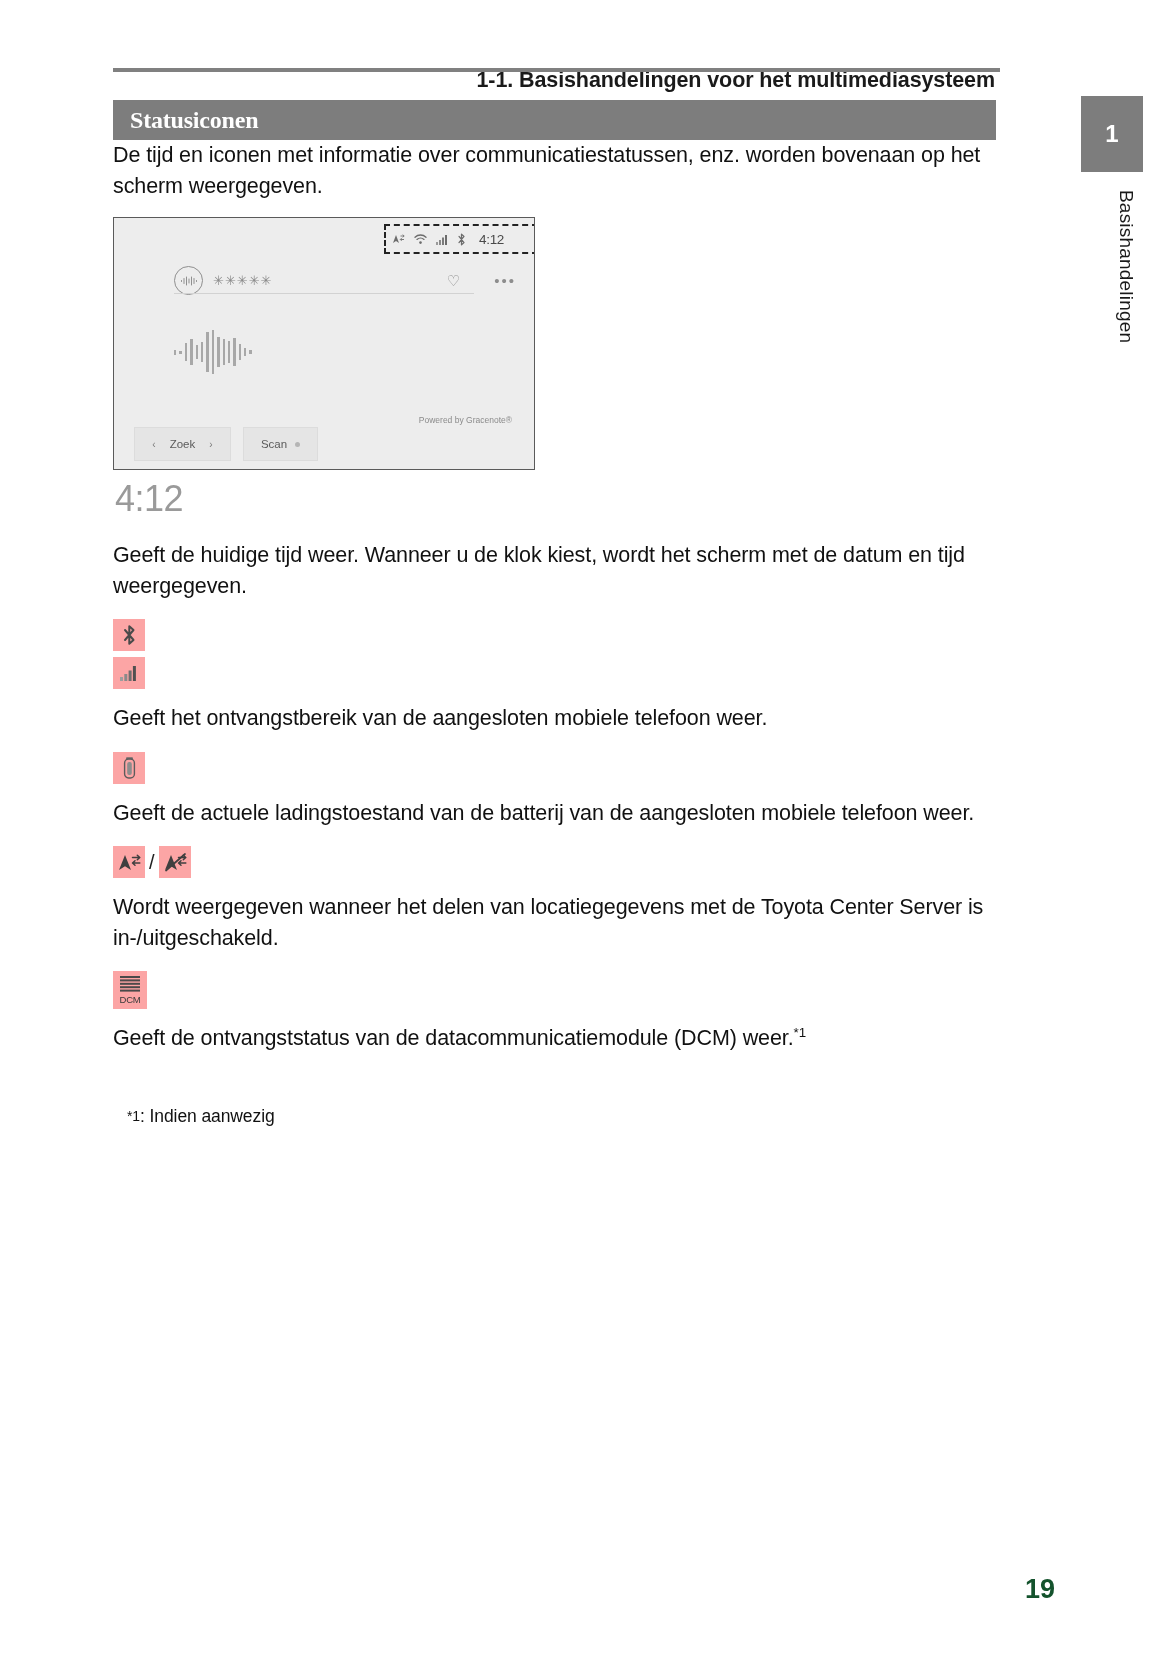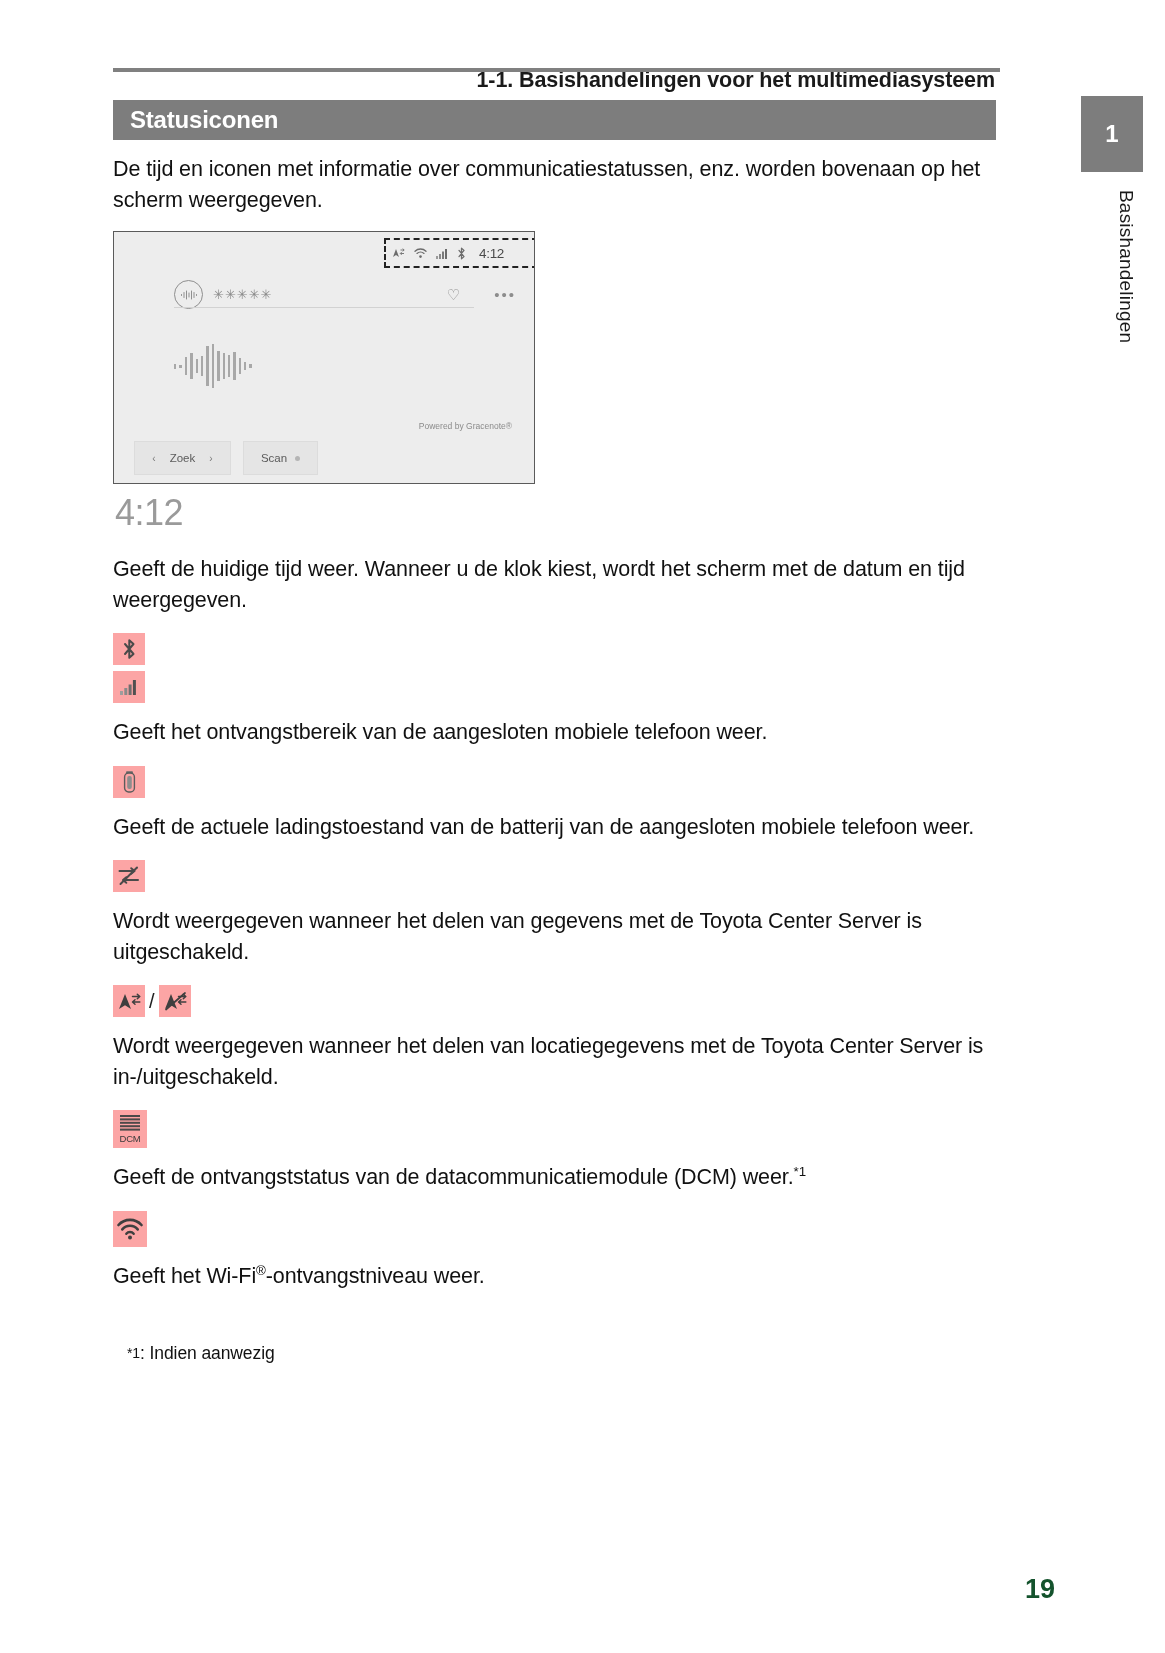--- a/index.html
+++ b/index.html
@@ -76,21 +76,21 @@
     top: 100px;
     width: 883px;
   }
 
   .section-bar {
     background: #7d7d7d;
     height: 40px;
     display: flex;
     align-items: center;
     padding-left: 17px;
-    margin-bottom: 14px;
+    font-family: Liberation Serif, serif;
   }
   .section-bar-title {
     color: #ffffff;
     font-size: 24px;
     font-weight: bold;
     letter-spacing: -0.2px;
   }
 
   .body-text {
     font-size: 21.5px;
@@ -176,21 +176,21 @@
     gap: 3px;
     height: 48px;
   }
   .hu-wave i {
     display: block;
     width: 2.4px;
     background: #a8a8a8;
   }
   .hu-gracenote {
     position: absolute;
-    right: 22px; bottom: 52px;
+    right: 22px; bottom: 44px;
     font-size: 8.5px;
     color: #8b8b8b;
   }
   .hu-buttons {
     position: absolute;
     left: 20px; bottom: 8px;
     display: flex;
     gap: 12px;
   }
   .hu-btn {
@@ -412,32 +412,20 @@
         <svg width="13" height="24" viewBox="0 0 13 24">
           <rect x="3" y="1.2" width="7" height="2" rx="1" fill="#6a6a6a"></rect>
           <rect x="1.6" y="3" width="9.8" height="19" rx="4" stroke="#5c5c5c" stroke-width="1.4" fill="none"></rect>
           <rect x="4.2" y="6" width="4.6" height="13" rx="2" fill="#8d8d8d"></rect>
         </svg>
       </span>
     </div>
     <p class="entry-desc">Geeft de actuele ladingstoestand van de batterij van de aangesloten mobiele telefoon weer.</p>
   </div>
 
-  <div class="entry">
-    <div class="icon-row">
-      <span class="icon-chip">
-        <svg width="24" height="22" viewBox="0 0 24 22">
-          <path d="M2.5 6 H17 M14.2 3.2 L17.5 6 L14.2 8.8" stroke="#4a4a4a" stroke-width="2" fill="none" stroke-linecap="round" stroke-linejoin="round"></path>
-          <path d="M21 15 H6.5 M9.3 12.2 L6 15 L9.3 17.8" stroke="#4a4a4a" stroke-width="2" fill="none" stroke-linecap="round" stroke-linejoin="round"></path>
-          <line x1="20" y1="2.5" x2="3.5" y2="19" stroke="#4a4a4a" stroke-width="2" stroke-linecap="round"></line>
-        </svg>
-      </span>
-    </div>
-    <p class="entry-desc">Wordt weergegeven wanneer het delen van gegevens met de Toyota Center Server is uitgeschakeld.</p>
-  </div>
 
   <div class="entry">
     <div class="icon-row icon-pair">
       <span class="icon-chip">
         <svg width="24" height="22" viewBox="0 0 24 22">
           <path d="M2 19 L8 4 L14 19 L8 15.2 Z" fill="#3f3f3f"></path>
           <path d="M15.5 6.5 H22.5 M20.3 4.3 L22.8 6.5 L20.3 8.7" stroke="#3f3f3f" stroke-width="1.5" fill="none" stroke-linecap="round" stroke-linejoin="round"></path>
           <path d="M22.8 12 H15.8 M18 9.8 L15.5 12 L18 14.2" stroke="#3f3f3f" stroke-width="1.5" fill="none" stroke-linecap="round" stroke-linejoin="round"></path>
         </svg>
       </span>
@@ -465,33 +453,20 @@
             <rect x="1" y="11.2" width="20" height="2"></rect>
             <rect x="1" y="14.6" width="20" height="2"></rect>
           </g>
         </svg>
         <span style="font-size:9.5px;color:#3a3a3a;letter-spacing:-0.2px;line-height:1;">DCM</span>
       </span>
     </div>
     <p class="entry-desc"><span>Geeft de ontvangststatus van de datacommunicatiemodule (DCM) weer.</span><sup>*1</sup></p>
   </div>
 
-  <div class="entry">
-    <div class="icon-row">
-      <span class="icon-chip" style="width:34px;height:36px;">
-        <svg width="26" height="22" viewBox="0 0 26 22">
-          <path d="M1.5 7 A15.5 15.5 0 0 1 24.5 7" stroke="#3f3f3f" stroke-width="2.6" fill="none" stroke-linecap="round"></path>
-          <path d="M5.3 11.4 A10 10 0 0 1 20.7 11.4" stroke="#3f3f3f" stroke-width="2.6" fill="none" stroke-linecap="round"></path>
-          <path d="M9.3 15.8 A4.8 4.8 0 0 1 16.7 15.8" stroke="#3f3f3f" stroke-width="2.4" fill="none" stroke-linecap="round"></path>
-          <circle cx="13" cy="19.4" r="2" fill="#3f3f3f"></circle>
-        </svg>
-      </span>
-    </div>
-    <p class="entry-desc"><span>Geeft het Wi-Fi</span><sup>®</sup><span>-ontvangstniveau weer.</span></p>
-  </div>
 
   <div class="footnote">
     <span class="fn-mark">*1</span><span>: Indien aanwezig</span>
   </div>
 
 </div>
 
 <div class="page-number">19</div>
 
 </body></html>

